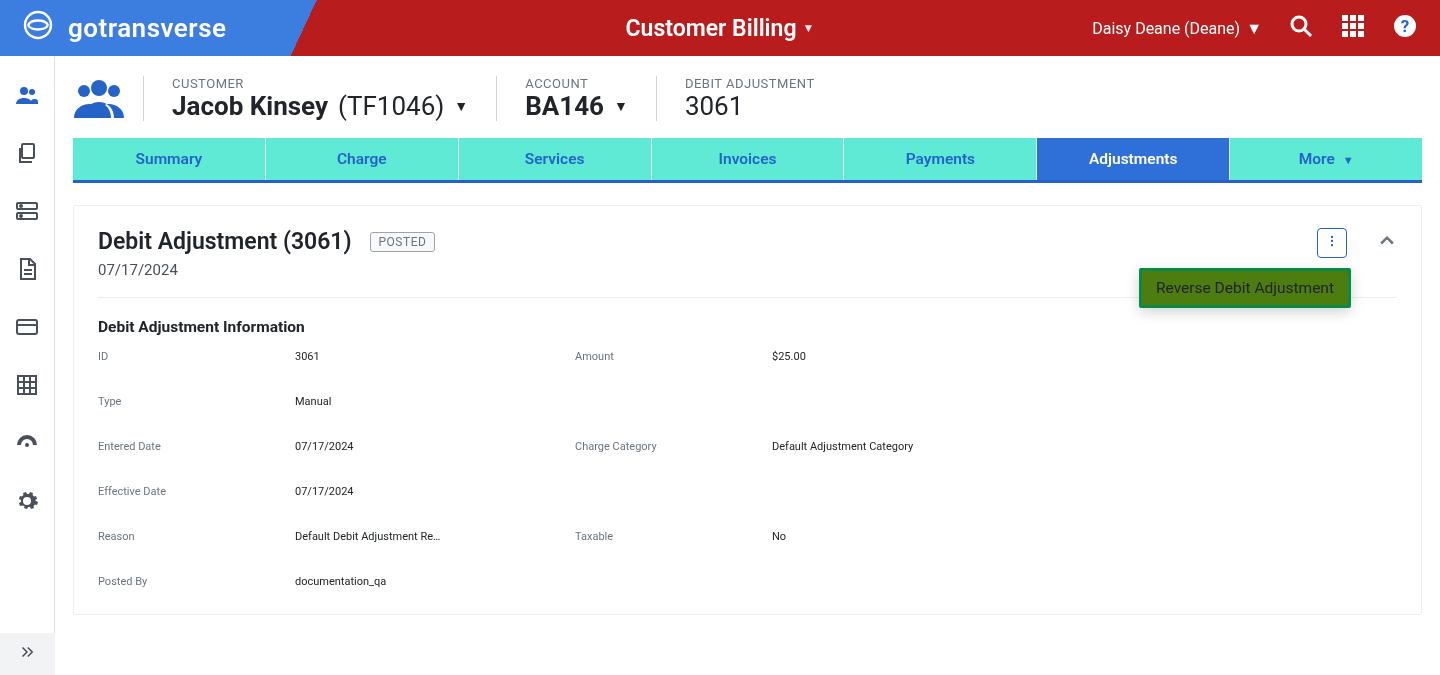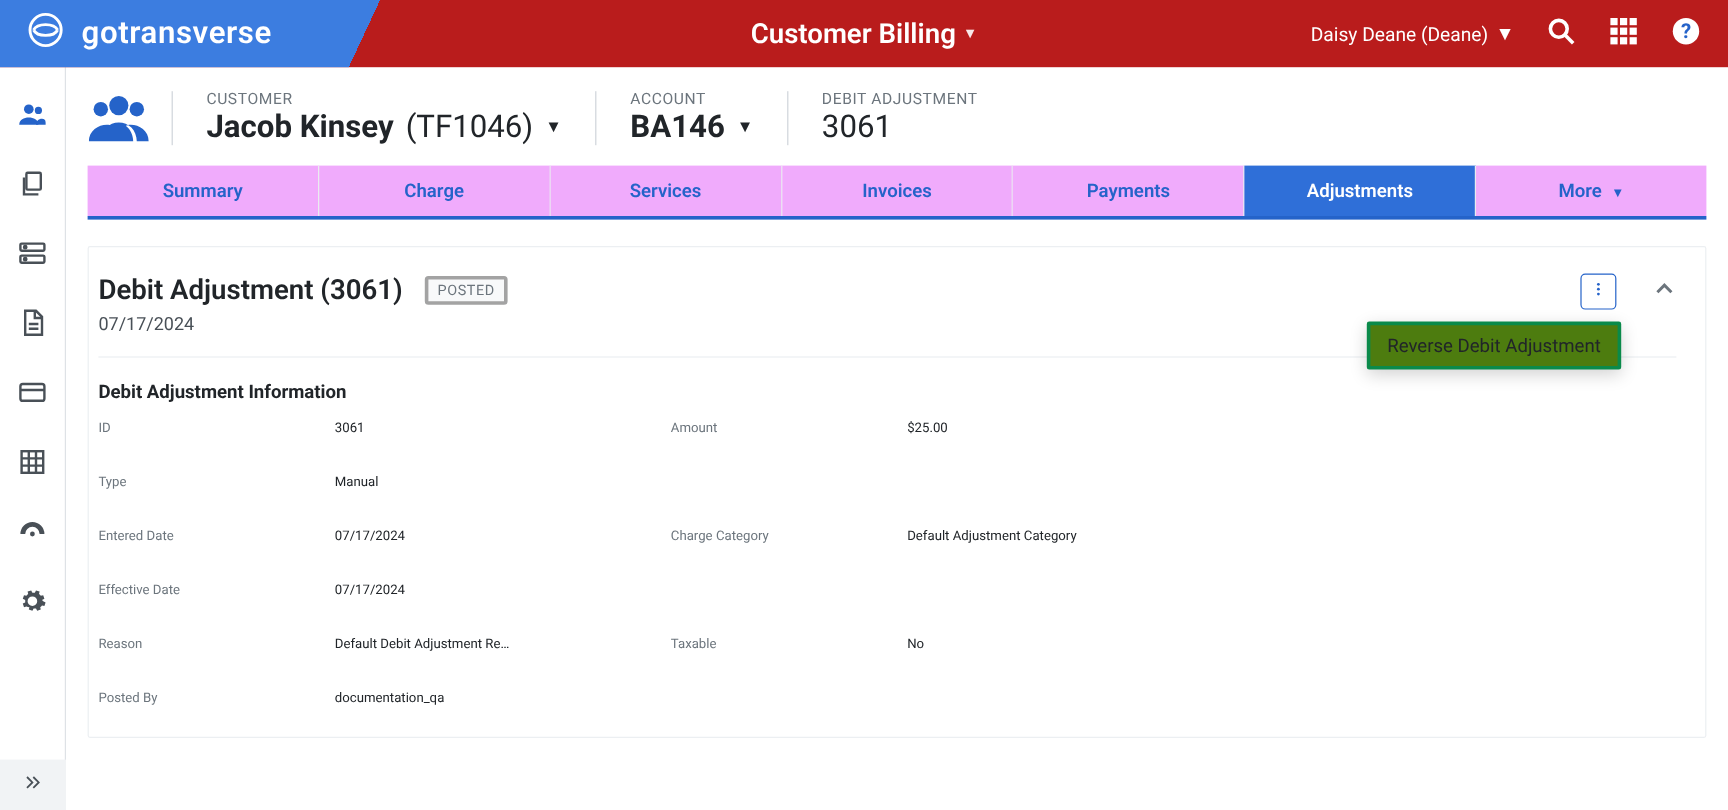--- a/index.html
+++ b/index.html
@@ -51,41 +51,41 @@
   .context-seg { padding: 0 28px; border-left: 1px solid #cfd4da; }
   .context-seg:first-of-type { border-left: none; padding-left: 0; }
   .context .label { font-size: 13px; letter-spacing: .5px; color: #6c757d; }
   .context .value { font-size: 26px; font-weight: 700; color: #212529; display: flex; align-items: center; gap: 10px; }
   .context .value .thin { font-weight: 400; }
   .context .caret { font-size: 14px; color: #212529; cursor: pointer; }
 
   
   .tabs { display: flex; margin-top: 4px; }
   .tab {
-    flex: 1; text-align: center; padding: 12px 0; background: #f0abfc; color: #2563c9;
+    flex: 1; text-align: center; padding: 12px 0; background: #5eead4; color: #2563c9;
     font-size: 15.5px; font-weight: 600; cursor: pointer; border-right: 1px solid #e9ecef;
   }
   .tab:last-child { border-right: none; }
   .tab.active { background: #2f6fd8; color: #fff; }
   .tab .dropcaret { font-size: 11px; margin-left: 4px; }
   .tab-underline { height: 3px; background: #2563c9; }
 
   
   .card {
     margin: 22px 0 0 0;
     border: 1px solid #eceff2;
     border-radius: 2px;
-    padding: 22px 24px 26px 8px;
+    padding: 22px 24px 26px 24px;
     position: relative;
   }
   .card-header { display: flex; align-items: flex-start; }
   .card-title-wrap { display: flex; align-items: center; gap: 18px; }
   .card-title { font-size: 23px; font-weight: 600; color: #212529; }
   .badge {
-    border: 3px solid #a3a3a3; border-radius: 3px; padding: 2px 8px;
+    border: 1px solid #a3a3a3; border-radius: 3px; padding: 2px 8px;
     font-size: 12px; letter-spacing: .5px; color: #6c757d; background: #f8f9fa;
   }
   .card-sub { font-size: 15px; color: #495057; margin-top: 6px; }
   .card-actions { margin-left: auto; display: flex; align-items: center; gap: 30px; position: relative; }
   .kebab {
     width: 30px; height: 30px; border: 1.5px solid #2563c9; border-radius: 4px;
     display: flex; align-items: center; justify-content: center; color: #2563c9; cursor: pointer;
   }
   .collapse-icn { color: #6c757d; cursor: pointer; }
   .dropdown {

